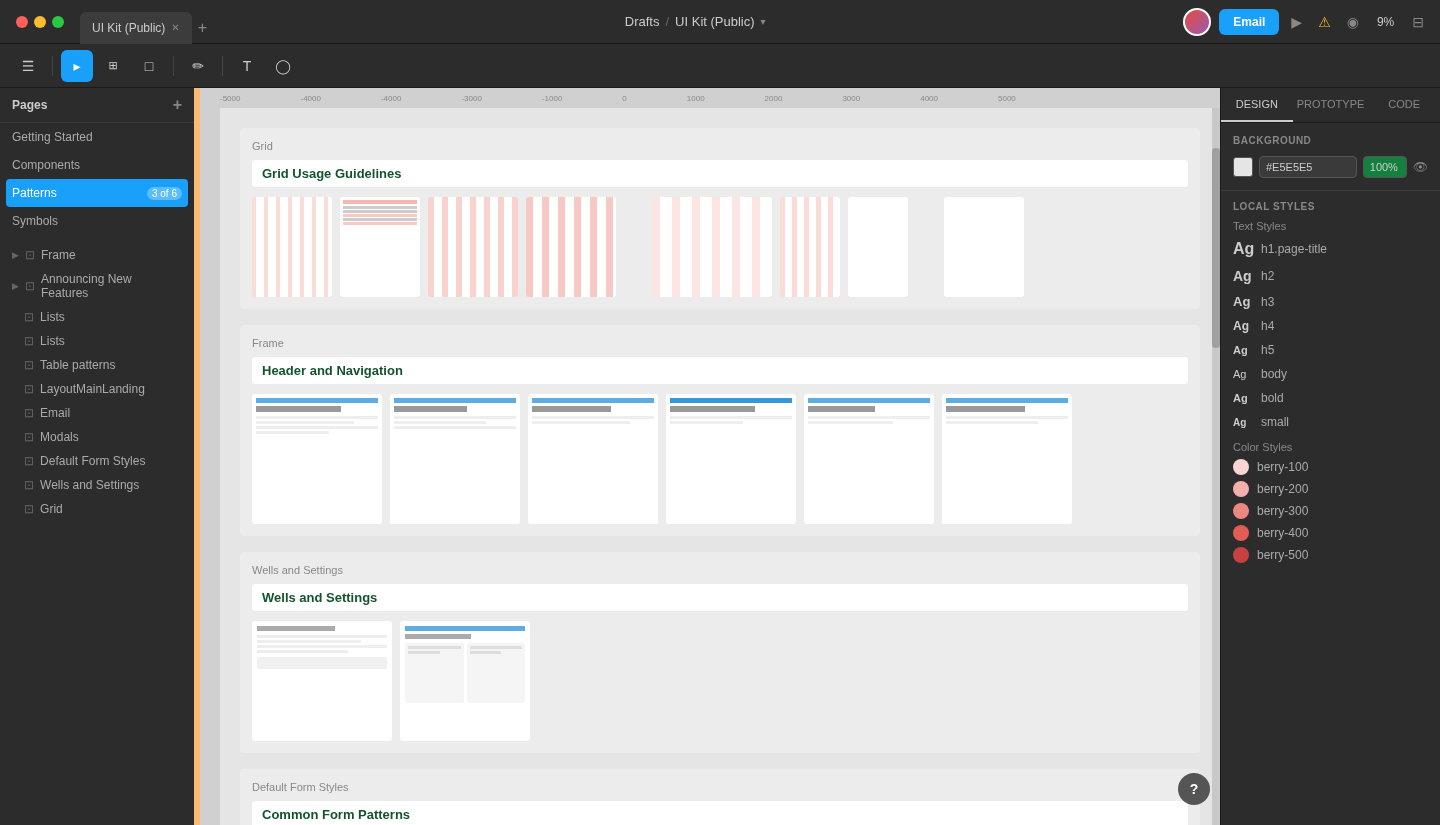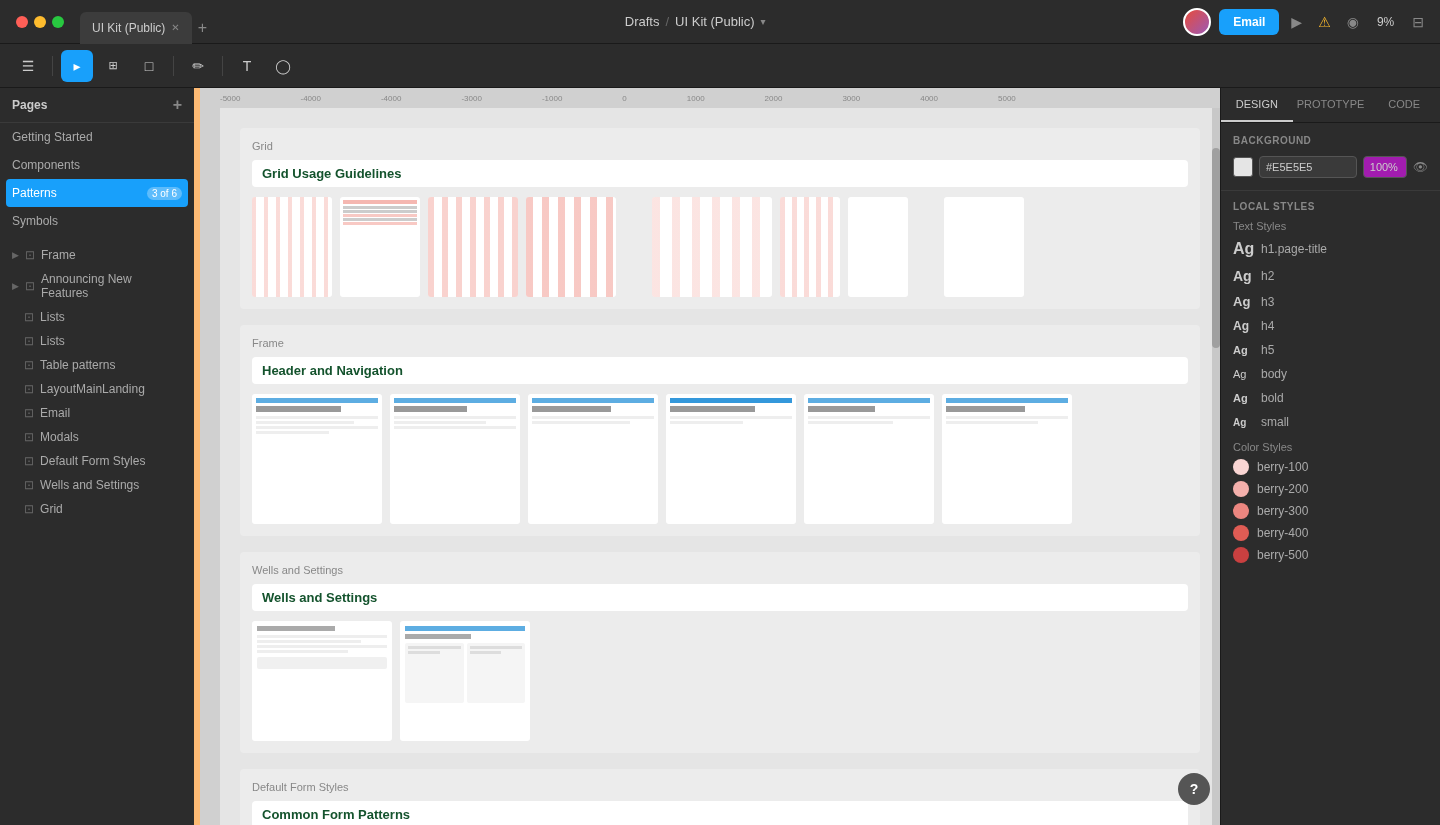--- a/index.html
+++ b/index.html
@@ -496,21 +496,21 @@
       <div class="sidebar-tab">PROTOTYPE</div>
       <div class="sidebar-tab">CODE</div>
     </div>
 
 
     <div class="sidebar-section">
       <div class="sidebar-section-title">BACKGROUND</div>
       <div class="bg-row">
         <div class="color-swatch-input" style="background:#e5e5e5;"></div>
         <input class="color-value-input" type="text" value="#E5E5E5" style="background: rgb(58, 58, 58); color: rgb(204, 204, 204); border: 1px solid rgb(85, 85, 85); border-radius: 4px; padding: 4px 6px; font-size: 11px; width: 80px;">
-        <input class="opacity-input" type="text" value="100%" style="background: #a21caf; color: rgb(204, 204, 204); border: 1px solid rgb(85, 85, 85); border-radius: 4px; padding: 4px 6px; font-size: 11px; width: 44px;">
+        <input class="opacity-input" type="text" value="100%" style="background: #15803d; color: rgb(204, 204, 204); border: 1px solid rgb(85, 85, 85); border-radius: 4px; padding: 4px 6px; font-size: 11px; width: 44px;">
         <span class="eye-btn">👁</span>
       </div>
     </div>
 
     <div class="local-styles-section">
       <div class="local-styles-title">LOCAL STYLES</div>
 
       <div class="text-styles-label">Text Styles</div>
 
       <div class="text-style-item">

